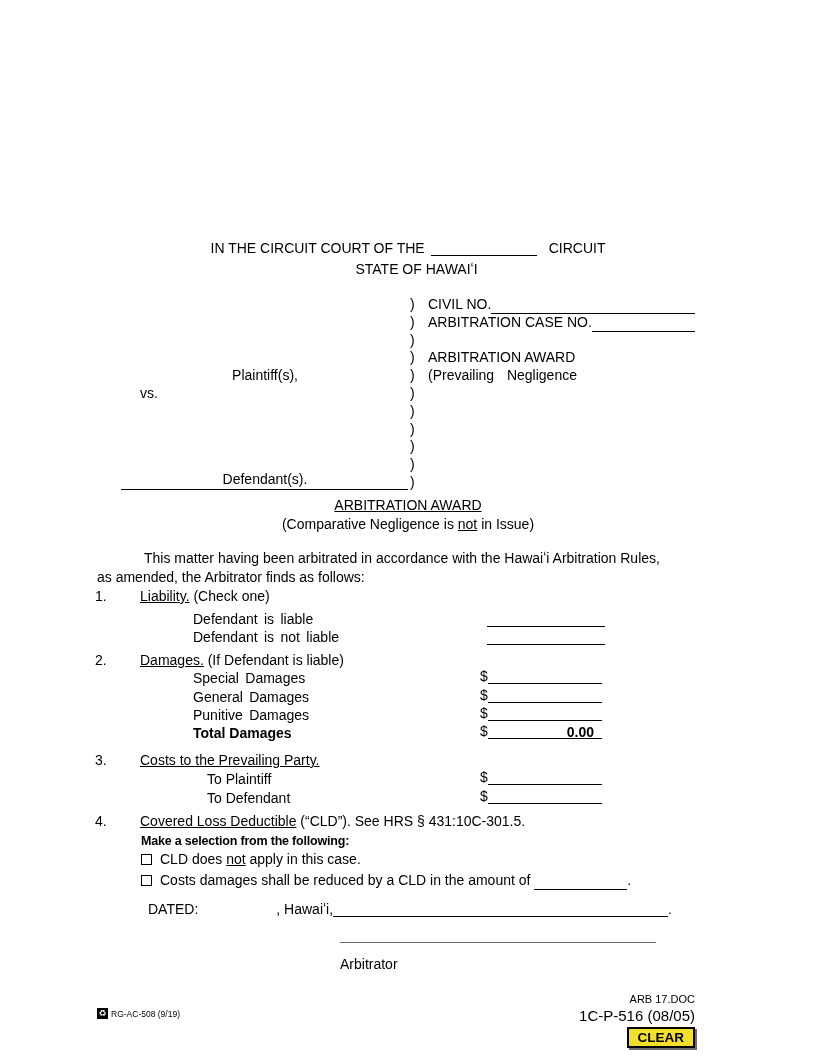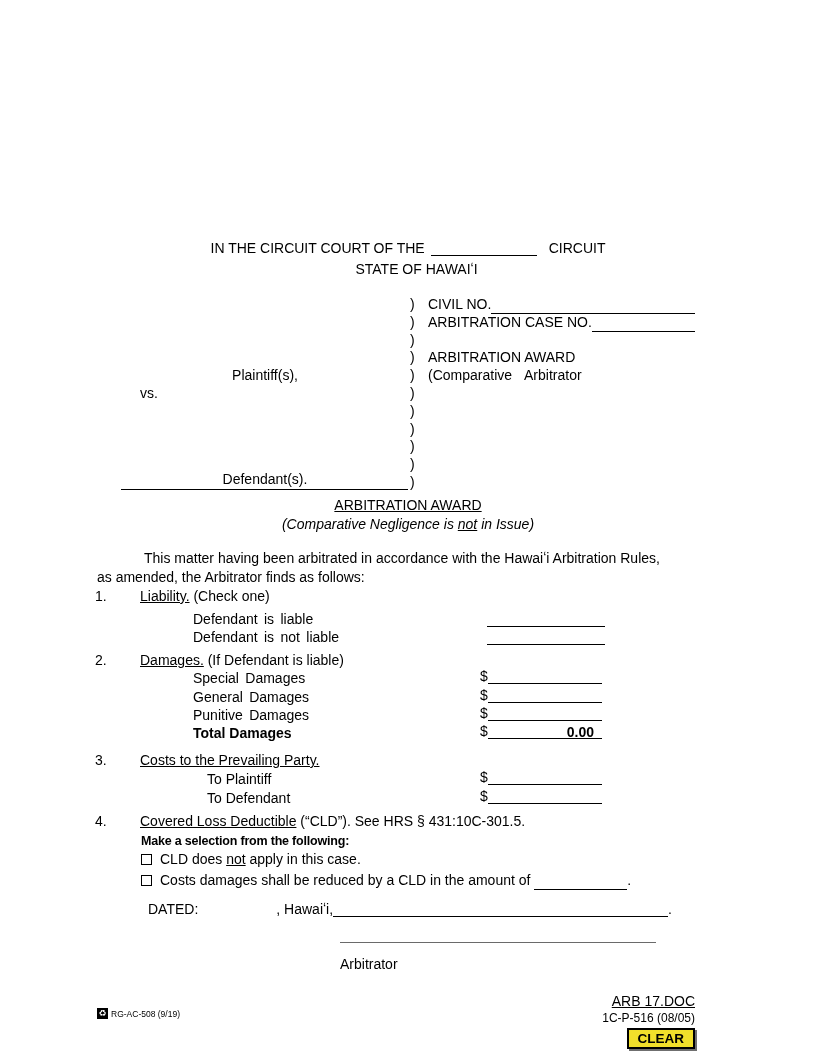--- a/index.html
+++ b/index.html
@@ -42,22 +42,22 @@
   .dated-row .fill-line { flex:1; height:15px; }
   
   .sig-line { border-bottom:1.5px solid #6a6a6a; height:0; }
   
   .footer-left { display:flex; align-items:center; font-size:8.5px; }
   .recycle-box {
     display:inline-block; width:11px; height:11px; background:#000; color:#fff;
     font-size:9px; line-height:11px; text-align:center; margin-right:3px;
   }
   .footer-right { text-align:right; }
-  .footer-doc { font-size:14px;text-decoration:underline; }
-  .footer-code { font-size:12px; margin-top:2px; }
+  .footer-doc { font-size:11px; }
+  .footer-code { font-size:15px; margin-top:2px; }
   .clear-btn {
     display:inline-block; margin-top:3px; padding:0 9px;
     font-size:13.5px; font-weight:bold; line-height:17px;
     background:#F1DF2B; color:#000; border:2px solid #000;
     box-shadow:2px 2px 0 #6f6f6f; cursor:pointer;
     font-family:"Liberation Sans","DejaVu Sans",sans-serif;
   }
   .ws { word-spacing:2.5px; }
 </style>
 </head>
@@ -95,27 +95,27 @@
     <div class="cap-line flexline">
       <span>CIVIL NO.</span>
       <span class="fill-line"></span>
     </div>
     <div class="cap-line flexline">
       <span>ARBITRATION CASE NO.</span>
       <span class="fill-line"></span>
     </div>
     <div class="cap-line"></div>
     <div class="cap-line">ARBITRATION AWARD</div>
-    <div class="cap-line ws">(Comparative  Arbitrator</div>
+    <div class="cap-line ws">(Prevailing  Negligence</div>
   </div>
 
   <div class="abs center" style="top:497px;">
     <span class="u">ARBITRATION AWARD</span>
   </div>
-  <div class="abs center" style="top:516px;font-style:italic;">
+  <div class="abs center" style="top:516px;">
     <span class="pre">(Comparative Negligence is </span><span class="u">not</span><span class="pre"> in Issue)</span>
   </div>
 
   <div class="abs" style="left:97px; top:549px; width:628px;">
     <div class="para-line para1">This matter having been arbitrated in accordance with the Hawaiʻi Arbitration Rules,</div>
     <div class="para-line">as amended, the Arbitrator finds as follows:</div>
   </div>
 
   <div class="abs" style="left:95px; top:588px;">1.</div>
   <div class="abs" style="left:140px; top:588px;">

